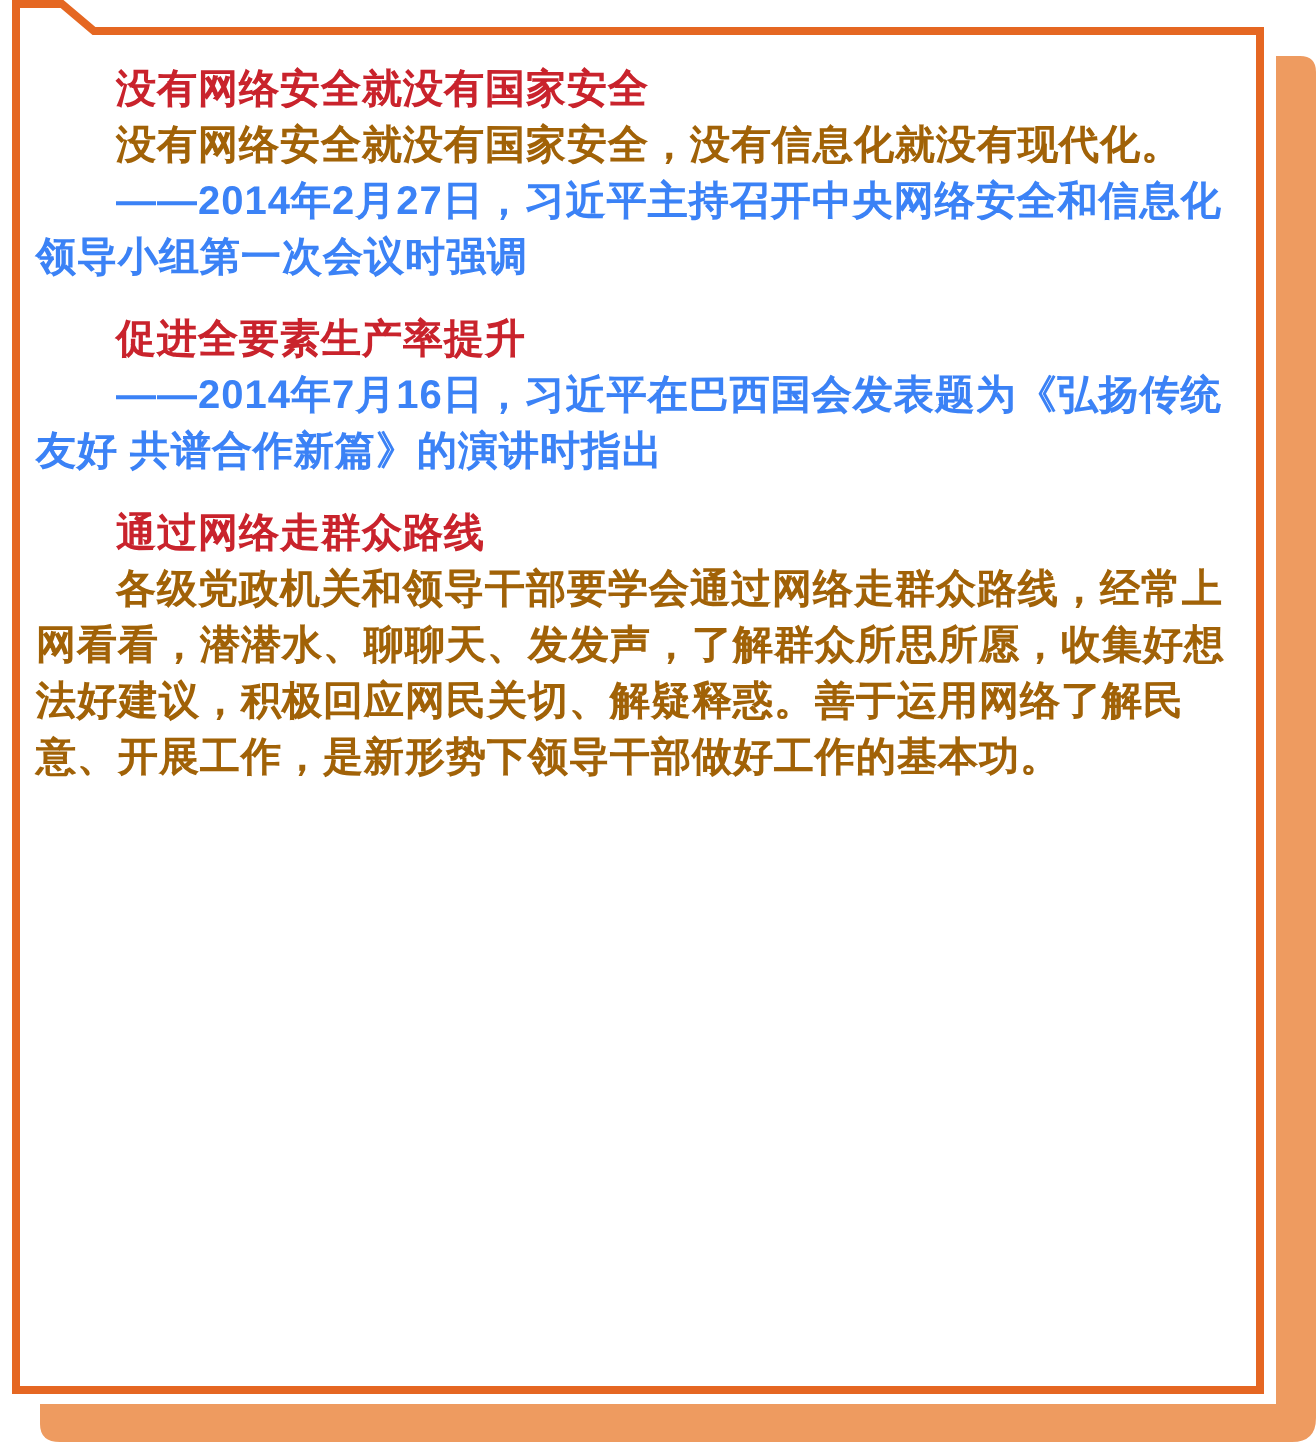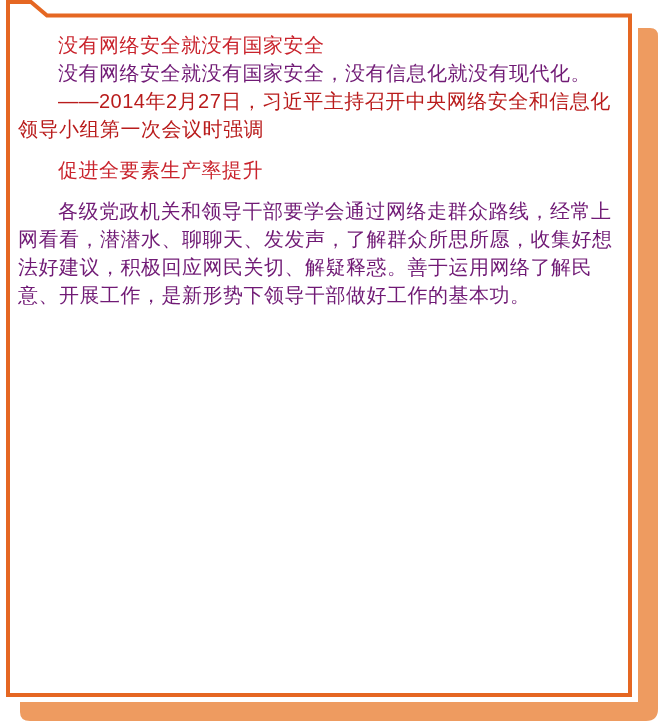--- a/index.html
+++ b/index.html
@@ -33,31 +33,31 @@
     padding: 14px 10px 0 8px;
     font-size: 20px;
     line-height: 28px;
     letter-spacing: 0.5px;
   }
   .section { margin: 0 0 13px 0; }
   .section:last-child { margin-bottom: 0; }
   .section p {
     margin: 0;
     text-indent: 2em;
-    font-weight: 400;
+    font-weight: 700;
   }
   .quote-heading {
     color: #c9232c;
     font-weight: 700;
   }
   .quote-body {
-    color: #701a75;
+    color: #a16207;
   }
   .quote-attribution {
-    color: #b91c1c;
+    color: #3b82f6;
   }
 </style>
 </head>
 <body>
 
 <div class="stage">
 
   <svg class="frame-svg" viewBox="0 0 658 721" xmlns="http://www.w3.org/2000/svg" aria-hidden="true">
 
     <path d="M 638 28 H 650 Q 658 28 658 36 V 709 Q 658 721 646 721 H 30 Q 20 721 20 712 V 702 H 638 Z" fill="#ee9b60"></path>
@@ -68,24 +68,26 @@
   <div class="content">
 
     <div class="section">
       <p class="quote-heading">没有网络安全就没有国家安全</p>
       <p class="quote-body">没有网络安全就没有国家安全，没有信息化就没有现代化。</p>
       <p class="quote-body quote-attribution">——2014年2月27日，习近平主持召开中央网络安全和信息化领导小组第一次会议时强调</p>
     </div>
 
     <div class="section">
       <p class="quote-heading">促进全要素生产率提升</p>
+      <p class="quote-body quote-attribution">——2014年7月16日，习近平在巴西国会发表题为《弘扬传统友好 共谱合作新篇》的演讲时指出</p>
     </div>
 
     <div class="section">
     </div>
 
     <div class="section">
+      <p class="quote-heading">通过网络走群众路线</p>
       <p class="quote-body">各级党政机关和领导干部要学会通过网络走群众路线，经常上网看看，潜潜水、聊聊天、发发声，了解群众所思所愿，收集好想法好建议，积极回应网民关切、解疑释惑。善于运用网络了解民意、开展工作，是新形势下领导干部做好工作的基本功。</p>
 
     </div>
 
   </div>
 </div>
 
 </body></html>

